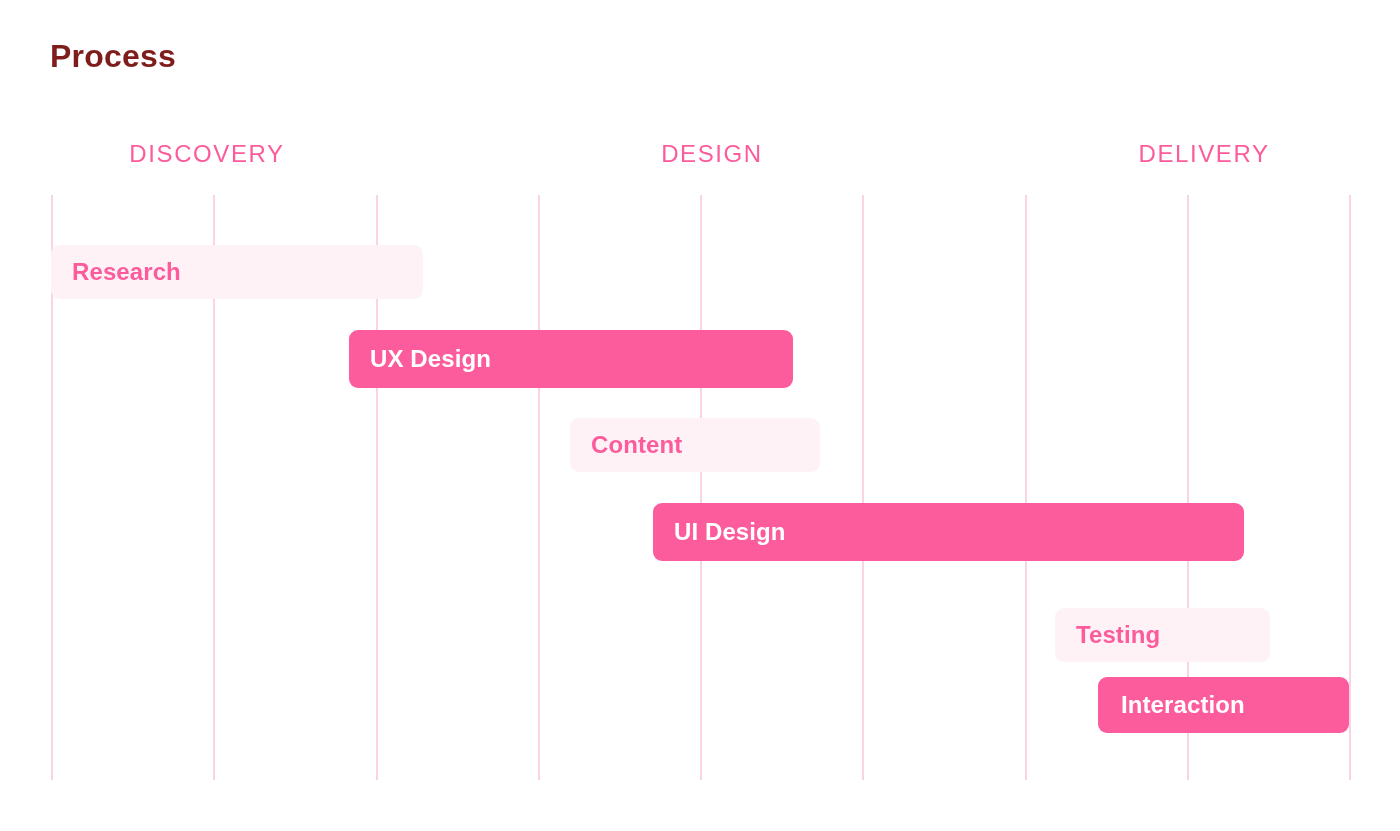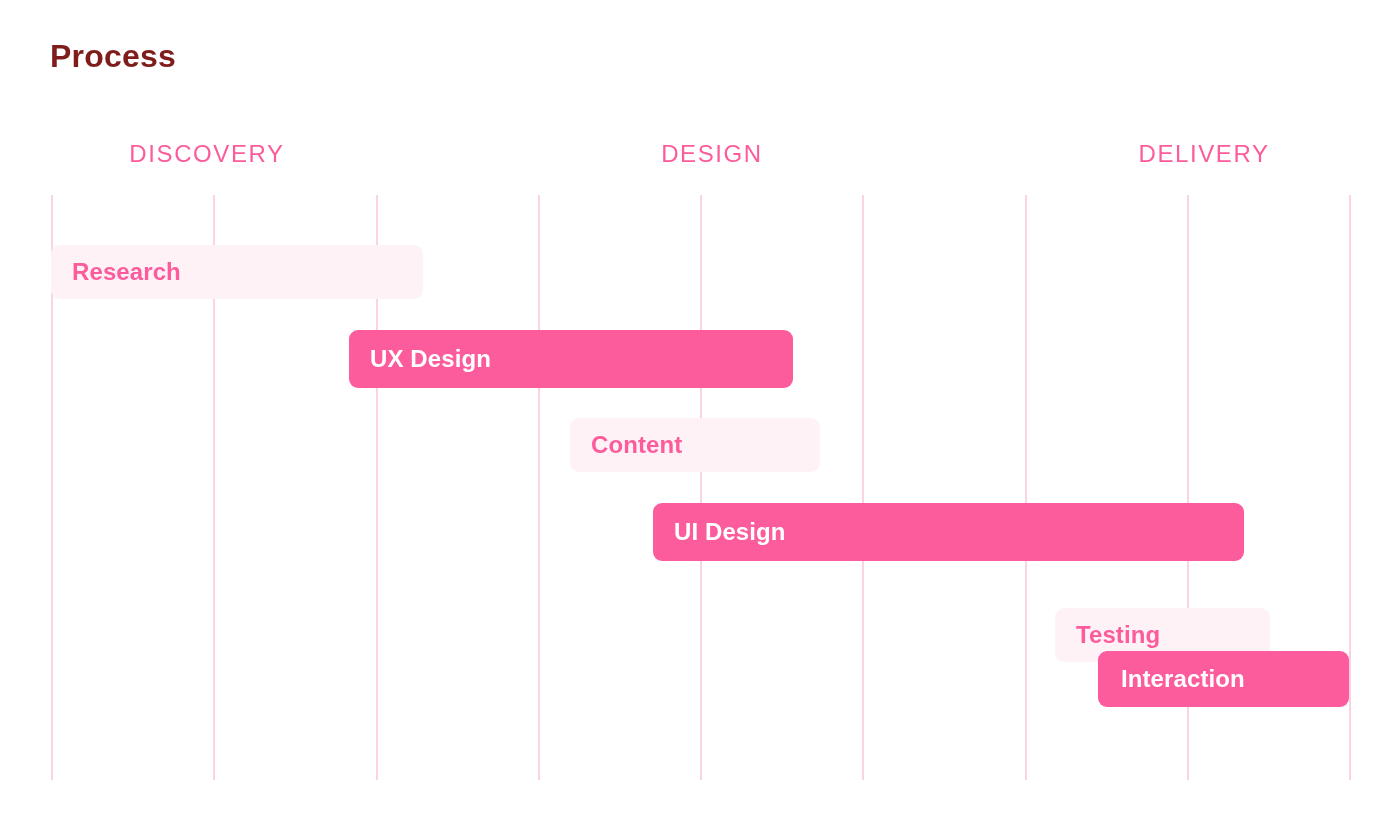--- a/index.html
+++ b/index.html
@@ -126,18 +126,18 @@
       </div>
       <div class="bar light" style="left: 570px; top: 418px; width: 250px; height: 54px;">
         <span class="bar-label">Content</span>
       </div>
       <div class="bar solid" style="left: 608px; top: 503px; width: 591px; height: 58px; margin-left: 45px;">
         <span class="bar-label">UI Design</span>
       </div>
       <div class="bar light" style="left: 1055px; top: 608px; width: 215px; height: 54px;">
         <span class="bar-label">Testing</span>
       </div>
-      <div class="bar solid" style="left: 1098px; top: 651px; width: 251px; height: 56px; padding-left: 23px;">
+      <div class="bar solid" style="left: 1098px; top: 677px; width: 251px; height: 56px; padding-left: 23px;">
         <span class="bar-label">Interaction</span>
       </div>
     </div>
 
 </div>
 
 </body></html>

